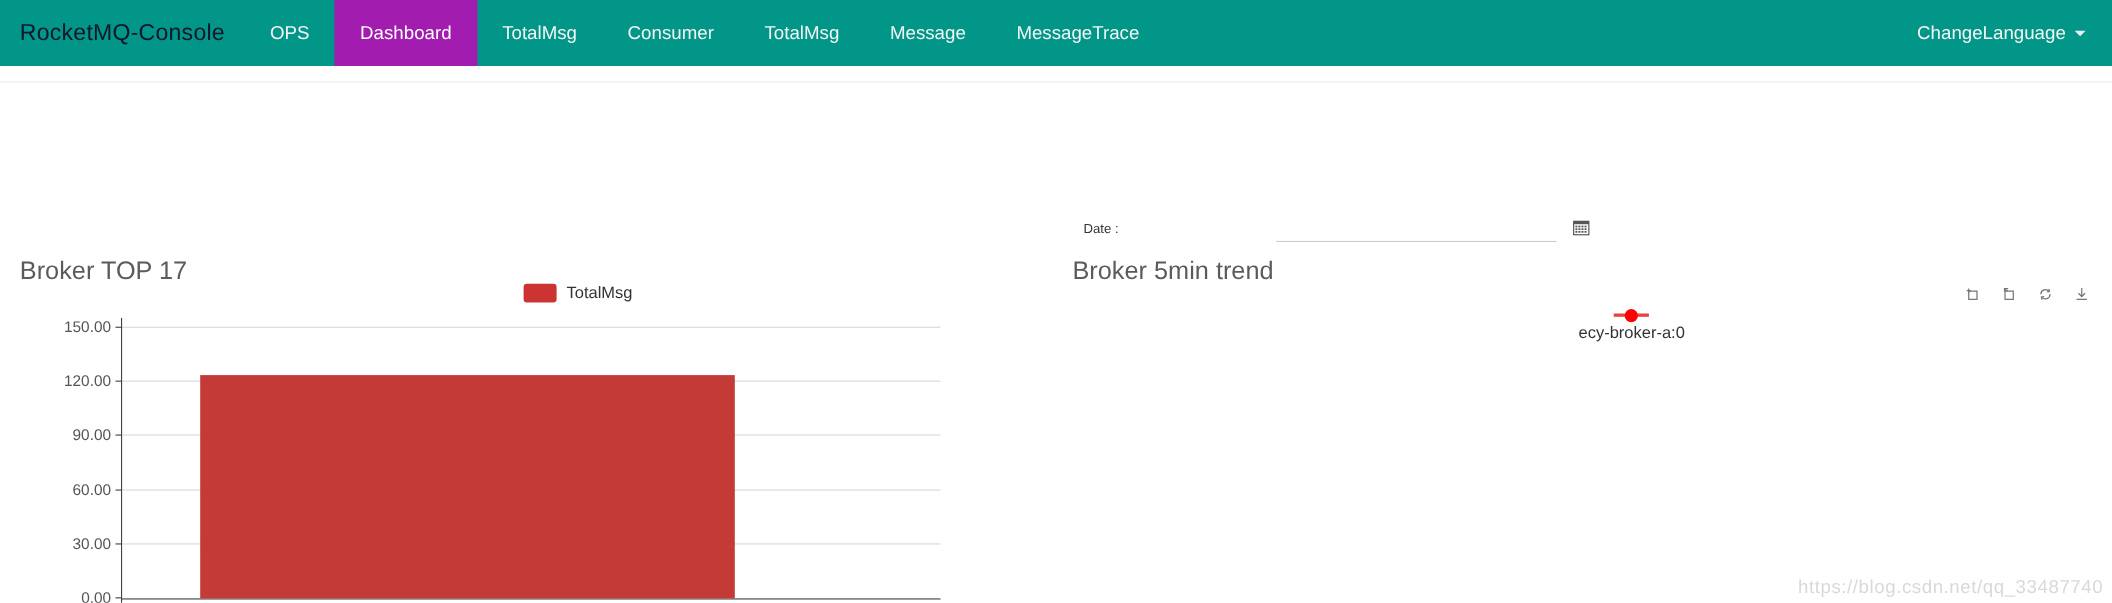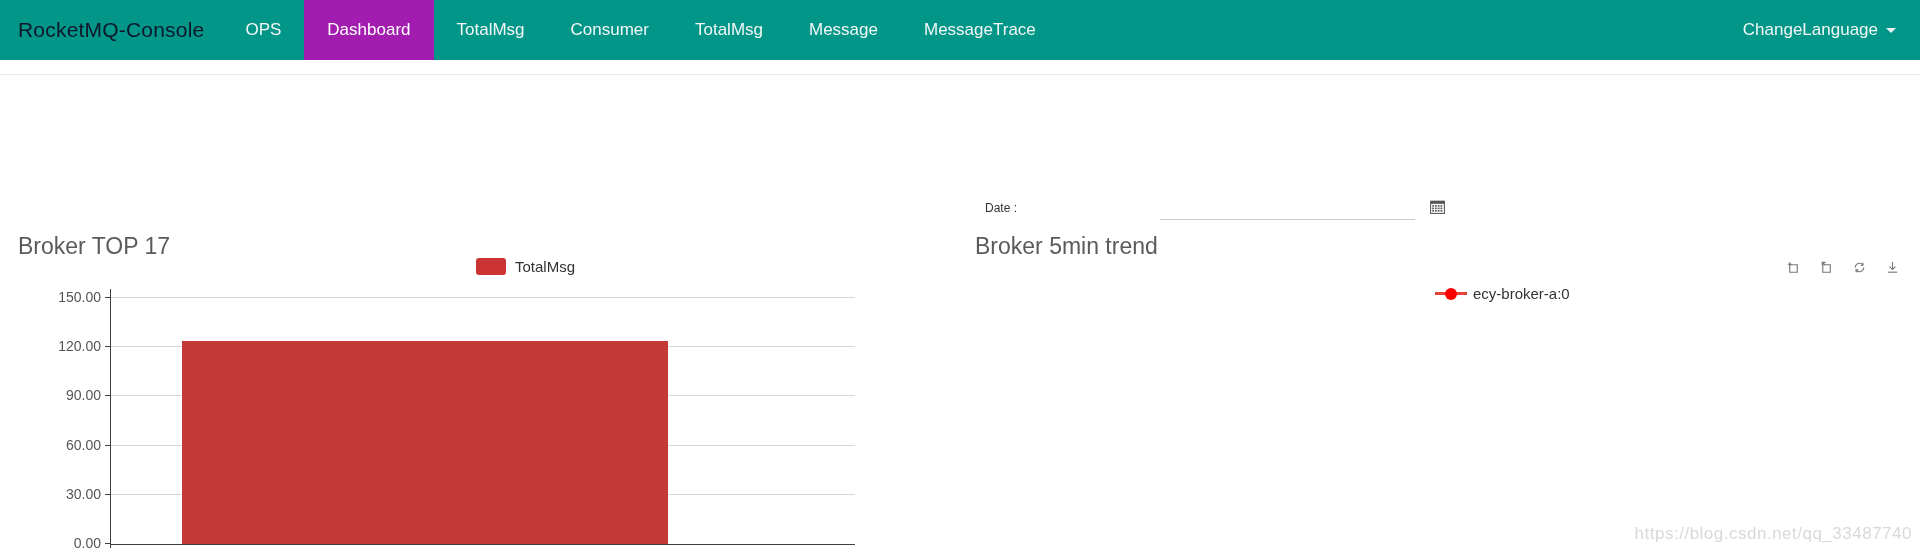--- a/index.html
+++ b/index.html
@@ -171,20 +171,21 @@
     cursor: pointer;
     user-select: none;
   }
   #right-title { left: 15px; top: 153px; }
 
   #right-legend {
     position: absolute;
     left: 475px; top: 205px;
     display: flex; align-items: center;
     gap: 6px;
+    flex-direction: column;
   }
   .legend-line {
     position: relative;
     width: 32px; height: 3px;
     background: #e8433a;
   }
   .legend-dot {
     position: absolute;
     left: 50%; top: 50%;
     transform: translate(-50%,-50%);

